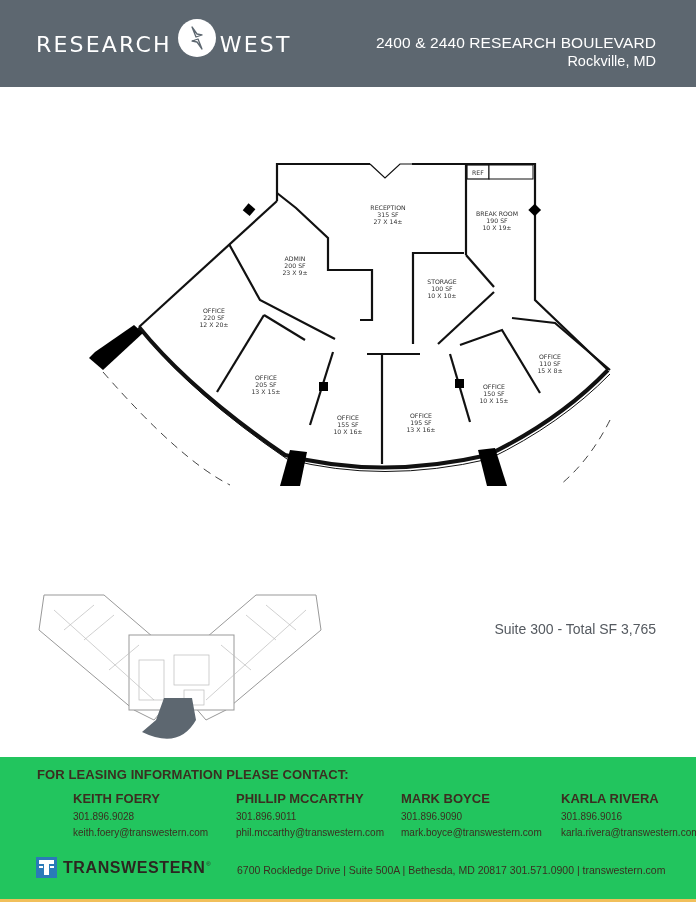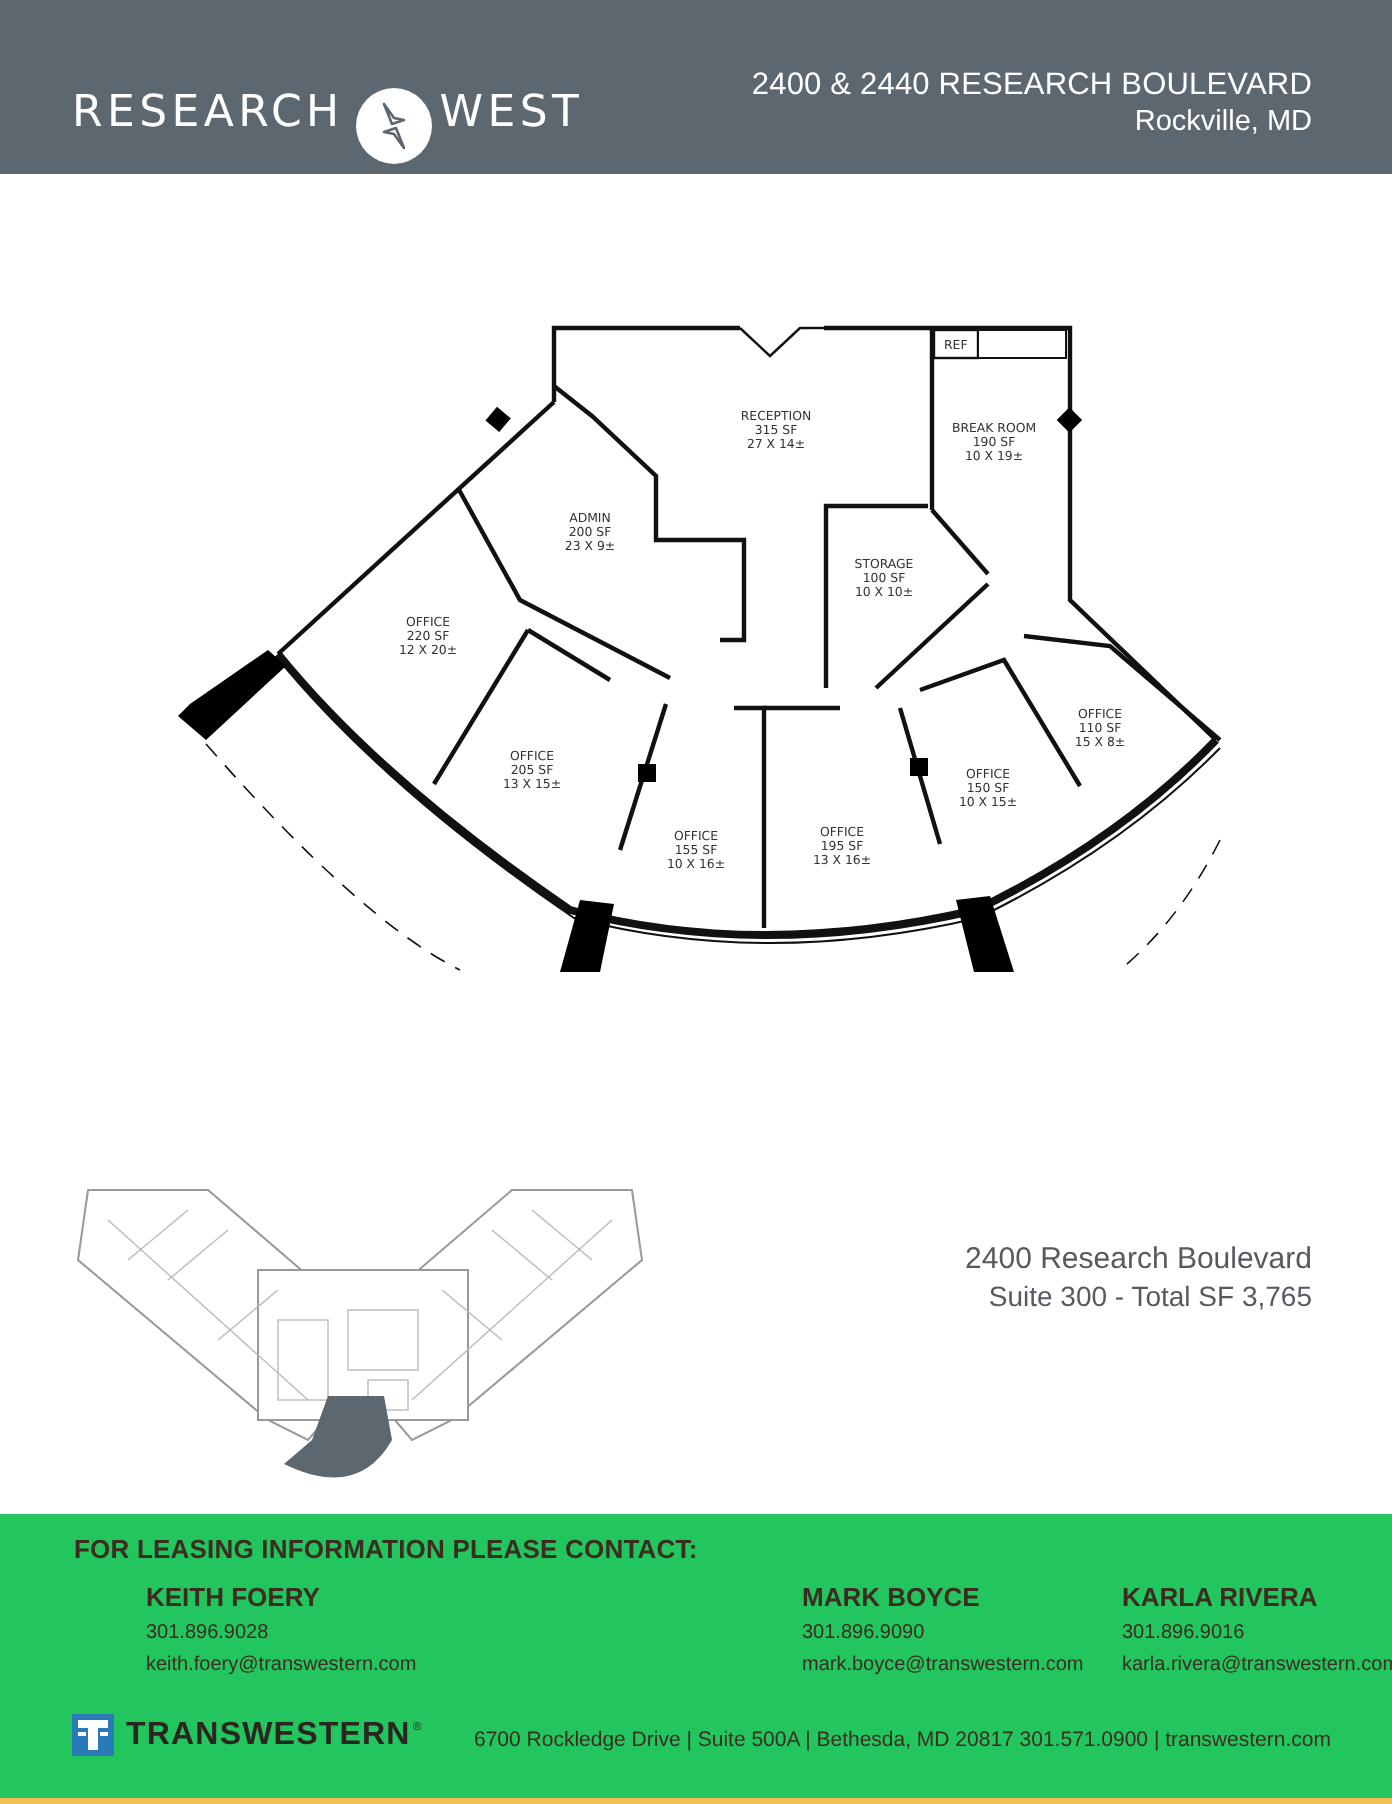--- a/index.html
+++ b/index.html
@@ -3,21 +3,21 @@
   <meta charset="utf-8">
   <style>
     * { margin: 0; padding: 0; box-sizing: border-box; }
     html, body { width: 696px; height: 902px; background: #ffffff; overflow: hidden; }
     body { font-family: "Liberation Sans", sans-serif; position: relative; }
 
     .header {
       position: absolute; left: 0; top: 0; width: 696px; height: 87px;
       background: #5d6770;
     }
-    .logo { position: absolute; left: 36px; top: 44px; height: 40px; display: flex; align-items: flex-start; }
+    .logo { position: absolute; left: 36px; top: 17px; height: 40px; display: flex; align-items: flex-end; }
     .logo-text { color: #ffffff; font-size: 22px; letter-spacing: 2.2px; font-family: "DejaVu Sans", sans-serif; font-weight: normal; }
     .logo-mark { width: 38px; height: 38px; border-radius: 50%; background: #ffffff; margin: 0 4px 0 6px; display: flex; align-items: center; justify-content: center; }
     .header-right { position: absolute; right: 40px; top: 34px; text-align: right; color: #ffffff; }
     .header-title { font-size: 15.5px; letter-spacing: 0.1px; line-height: 18px; }
     .header-sub { font-size: 14.5px; line-height: 19px; }
 
     .floorplan { position: absolute; left: 0; top: 150px; width: 696px; height: 340px; }
 
     .keyplan { position: absolute; left: 34px; top: 590px; width: 292px; height: 160px; }
 
@@ -185,31 +185,35 @@
       <line x1="50" y1="50" x2="80" y2="25"></line>
       <line x1="242" y1="50" x2="212" y2="25"></line>
       <line x1="75" y1="80" x2="105" y2="55"></line>
       <line x1="217" y1="80" x2="187" y2="55"></line>
     </g>
     <path d="M122,130 L130,108 L158,108 L162,130 Q145,160 108,142 Z" fill="#5d6770"></path>
   </svg>
 </div>
 
 <div class="suite-info">
-  <div class="suite-addr">2400 Research Boulevard</div>
   <div class="suite-total">Suite 300 - Total SF 3,765</div>
 </div>
 
 <div class="footer">
   <div class="contact-heading">FOR LEASING INFORMATION PLEASE CONTACT:</div>
 
   <div class="contact c1">
     <div class="contact-name">KEITH FOERY</div>
     <div class="contact-phone">301.896.9028</div>
     <div class="contact-email">keith.foery@transwestern.com</div>
+  </div>
+  <div class="contact c2">
+    <div class="contact-name">PHILLIP MCCARTHY</div>
+    <div class="contact-phone">301.896.9011</div>
+    <div class="contact-email">phil.mccarthy@transwestern.com</div>
   </div>
   <div class="contact c3">
     <div class="contact-name">MARK BOYCE</div>
     <div class="contact-phone">301.896.9090</div>
     <div class="contact-email">mark.boyce@transwestern.com</div>
   </div>
   <div class="contact c4">
     <div class="contact-name">KARLA RIVERA</div>
     <div class="contact-phone">301.896.9016</div>
     <div class="contact-email">karla.rivera@transwestern.com</div>

